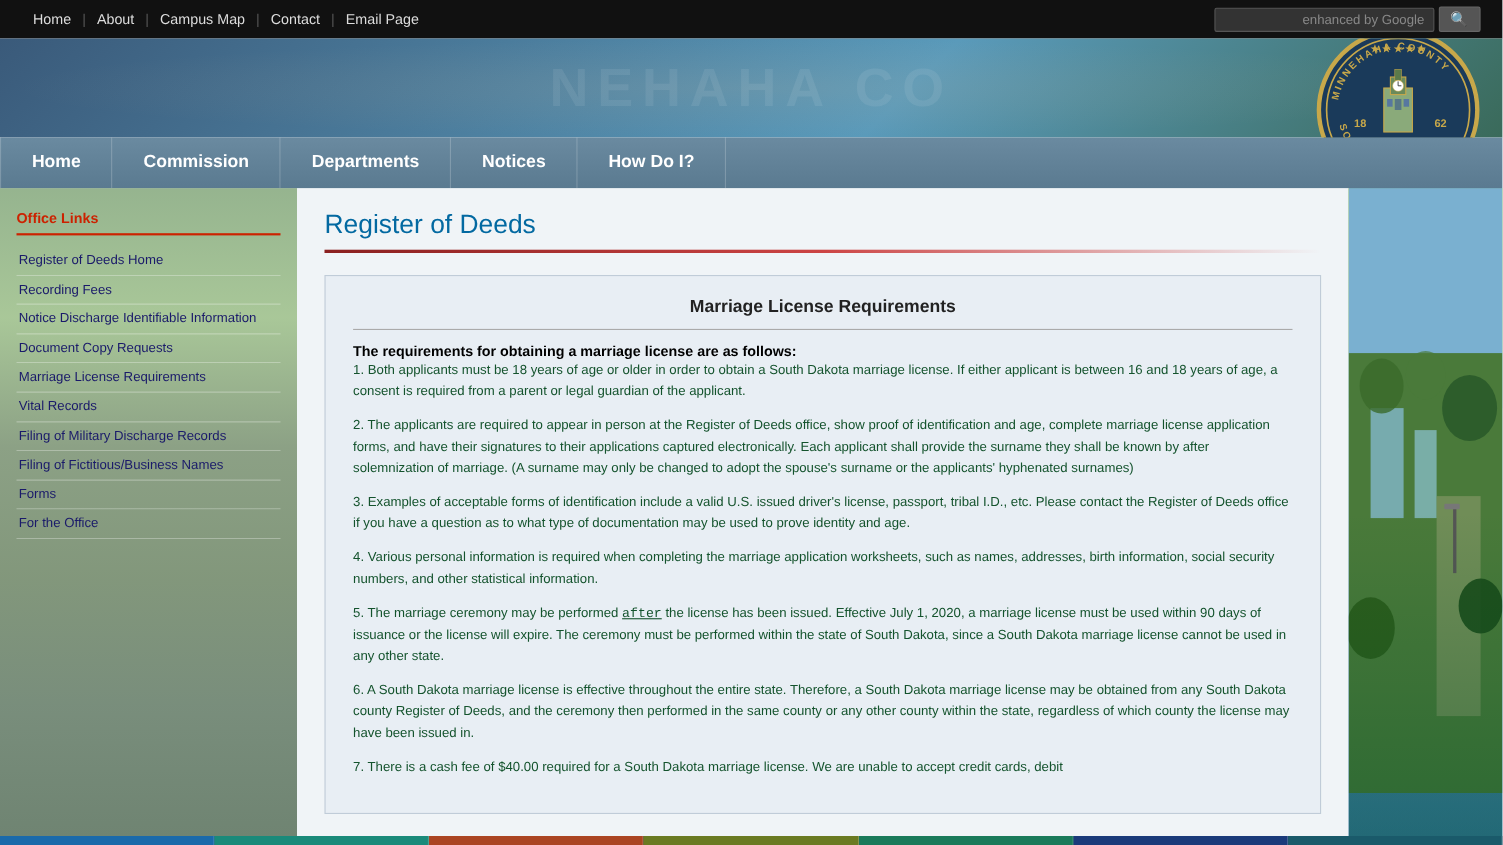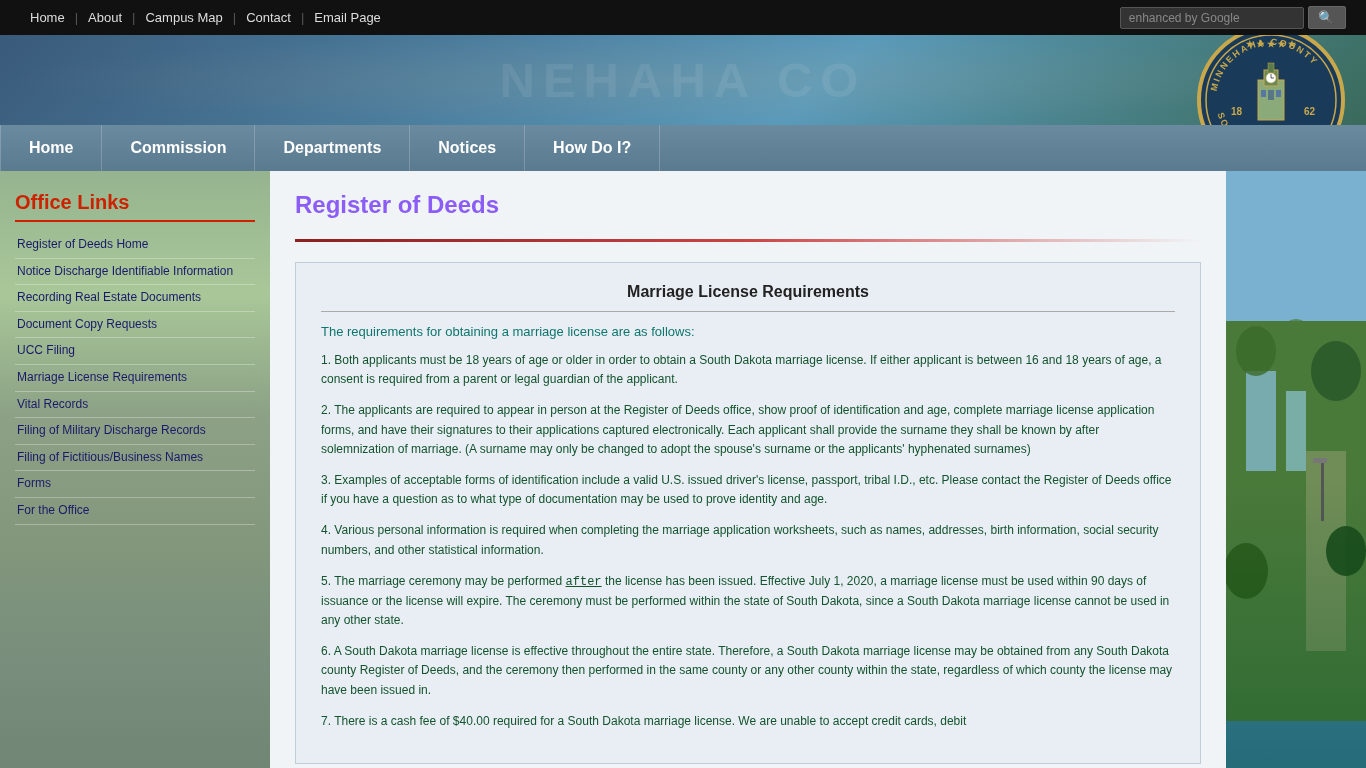--- a/index.html
+++ b/index.html
@@ -29,22 +29,23 @@
       display: flex;
       align-items: center;
       gap: 4px;
     }
     .search-input {
       background: #333;
       border: 1px solid #555;
       color: #bef264;
       padding: 3px 8px;
       font-size: 12px;
-      width: 184px;
+      width: 200px;
       border-radius: 2px;
+      text-align: right;
     }
     .search-input::placeholder { color: #888; }
     .search-btn {
       background: #555;
       border: 1px solid #666;
       color: #ddd;
       padding: 3px 10px;
       cursor: pointer;
       font-size: 13px;
       border-radius: 2px;
@@ -143,21 +144,21 @@
       background: linear-gradient(180deg, #5a8a4a 0%, #7aaa5a 20%, #4a6a3a 40%, #3a5a2a 60%, #2a4a2a 80%, #1a3a1a 100%);
       opacity: 0.6;
       z-index: 0;
     }
     #sidebar-content {
       position: relative;
       z-index: 1;
     }
     .sidebar-title {
       color: #cc2200;
-      font-size: 20px;
+      font-size: 13px;
       font-weight: bold;
       margin-bottom: 10px;
       padding-bottom: 6px;
       border-bottom: 2px solid #cc2200;
     }
     .sidebar-link {
       display: block;
       color: #1a1a6a;
       text-decoration: none;
       font-size: 12px;
@@ -168,23 +169,23 @@
     }
 
     
     #main-content {
       flex: 1;
       background: #f0f4f7;
       padding: 20px 25px;
     }
     .page-title {
       font-size: 24px;
-      font-weight: bold;
-      color: #8b5cf6;
-      margin-bottom: 20px;
+      font-weight: normal;
+      color: #0369a1;
+      margin-bottom: 8px;
     }
     .page-title-divider {
       height: 3px;
       background: linear-gradient(to right, #8a2020, #cc4444, transparent);
       margin-bottom: 20px;
     }
     .article-box {
       background: #e8eef4;
       border: 1px solid #c0ccd8;
       padding: 20px 25px;
@@ -192,24 +193,23 @@
     .article-section-title {
       text-align: center;
       font-size: 16px;
       font-weight: bold;
       color: #222;
       margin-bottom: 12px;
       padding-bottom: 10px;
       border-bottom: 1px solid #aaa;
     }
     .article-intro {
-      font-weight: normal;
-      font-size: 13px;
-      margin-bottom: 12px;
-      color: #0f766e;
+      font-weight: bold;
+      font-size: 13px;
+      color: #000000;
     }
     .article-para {
       font-size: 12px;
       color: #14532d;
       margin-bottom: 12px;
       line-height: 1.6;
     }
     .underline-text { text-decoration: underline; font-family: Liberation Mono, monospace; }
 
     
@@ -327,24 +327,23 @@
   <span class="nav-item">How Do I?</span>
 </div>
 
 <div id="content-wrapper">
 
   <div id="sidebar">
     <div id="sidebar-bg"></div>
     <div id="sidebar-content">
       <div class="sidebar-title">Office Links</div>
       <a class="sidebar-link">Register of Deeds Home</a>
+      <a class="sidebar-link">Recording Fees</a>
       <a class="sidebar-link">Notice Discharge Identifiable Information</a>
-      <a class="sidebar-link">Recording Real Estate Documents</a>
       <a class="sidebar-link">Document Copy Requests</a>
-      <a class="sidebar-link">UCC Filing</a>
       <a class="sidebar-link">Marriage License Requirements</a>
       <a class="sidebar-link">Vital Records</a>
       <a class="sidebar-link">Filing of Military Discharge Records</a>
       <a class="sidebar-link">Filing of Fictitious/Business Names</a>
       <a class="sidebar-link">Forms</a>
       <a class="sidebar-link">For the Office</a>
     </div>
   </div>
 
   <div id="main-content">

